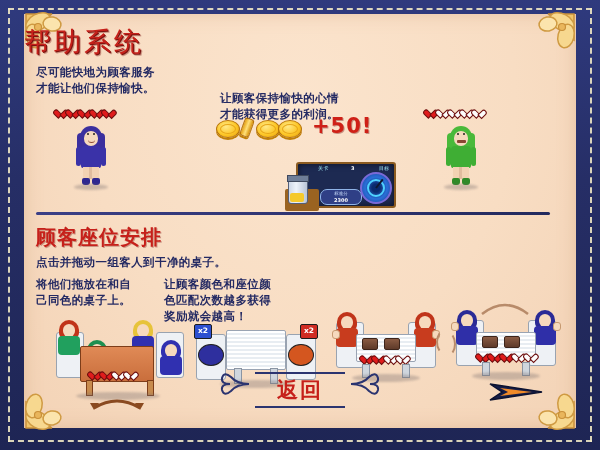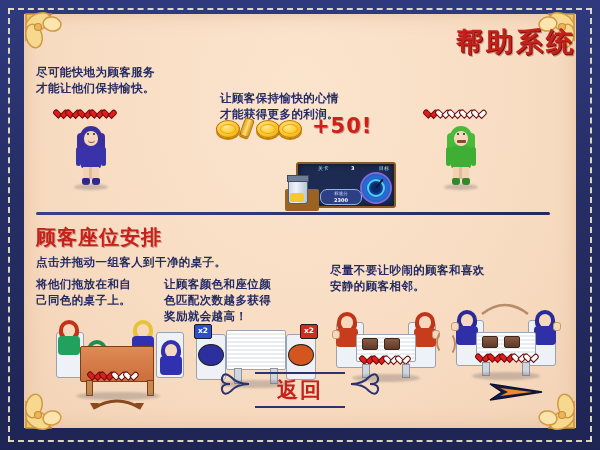--- a/index.html
+++ b/index.html
@@ -30,22 +30,22 @@
 
   
   .orn{position:absolute;width:62px;height:62px;pointer-events:none;}
   .orn.tl{left:-2px;top:-4px;}
   .orn.tr{right:-2px;top:-4px;transform:scaleX(-1);}
   .orn.bl{left:-2px;bottom:-4px;transform:scaleY(-1);}
   .orn.br{right:-2px;bottom:-4px;transform:scale(-1,-1);}
 
   
   .title{
-    position:absolute;left:0;right:0;top:10px;text-align:right;
-    font-size:27px;font-weight:bold;color:#c6201a;
+    position:absolute;left:0;right:0;top:10px;text-align:left;
+    font-size:27px;font-weight:normal;color:#c6201a;
     letter-spacing:3px;
     text-shadow:1px 1px 0 #7d1410, 2px 2px 0 rgba(120,20,16,.35);
   }
 
   
   .tip{
     position:absolute;color:#242a63;font-weight:bold;
     font-size:11.5px;line-height:16px;letter-spacing:.4px;
   }
 
@@ -294,22 +294,20 @@
 
     <div class="divider" style="left:12px;top:198px;width:514px;"></div>
 
     <div class="section-head" style="left:12px;top:210px;">顾客座位安排</div>
     <div class="tip" style="left:12px;top:240px;width:280px;">点击并拖动一组客人到干净的桌子。</div>
     <div class="tip" style="left:140px;top:262px;width:145px;white-space:pre-line;">让顾客颜色和座位颜
 色匹配次数越多获得
 奖励就会越高！</div>
     <div class="tip" style="left:12px;top:262px;width:130px;white-space:pre-line;">将他们拖放在和自
 己同色的桌子上。</div>
-    <div class="tip" style="left:306px;top:248px;width:230px;white-space:pre-line;">尽量不要让吵闹的顾客和喜欢
-安静的顾客相邻。</div>
 
     <div class="scene" style="left:26px;top:300px;width:140px;height:96px;">
       <div class="chair-frame" style="left:6px;top:18px;width:26px;height:44px;border-radius:3px;"></div>
       <div class="chair-frame" style="right:6px;top:18px;width:26px;height:44px;border-radius:3px;"></div>
       <div class="sp" style="left:6px;top:6px;">
         <div class="sp-hair" style="background:#c0341a;"></div>
         <div class="sp-face"></div>
         <div class="sp-body" style="background:#21a05e;"></div>
       </div>
       <div class="sp" style="left:34px;top:26px;">

